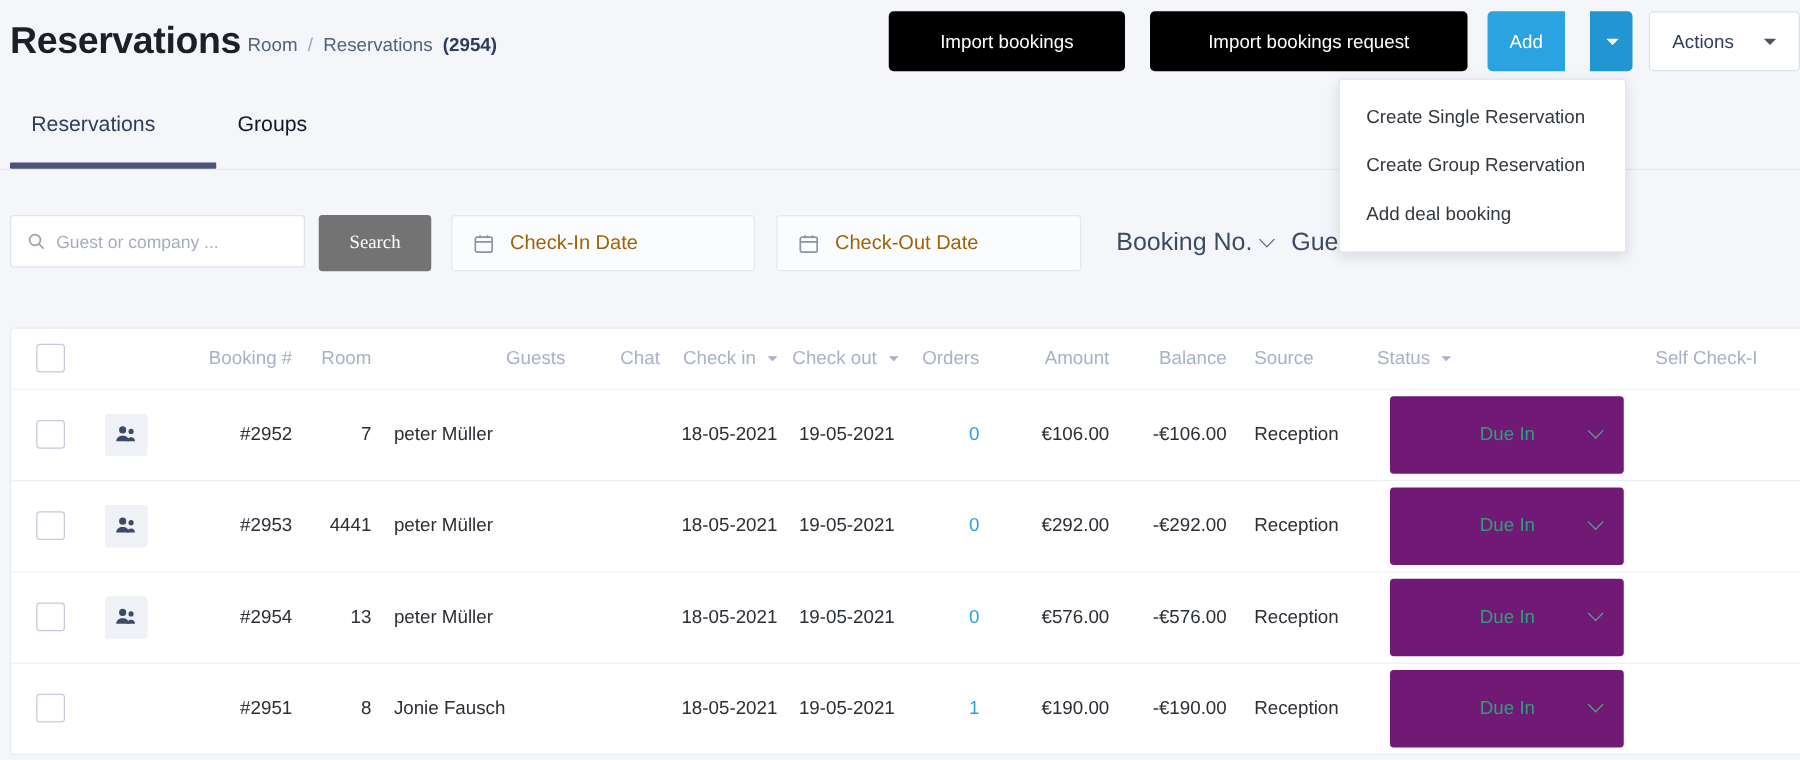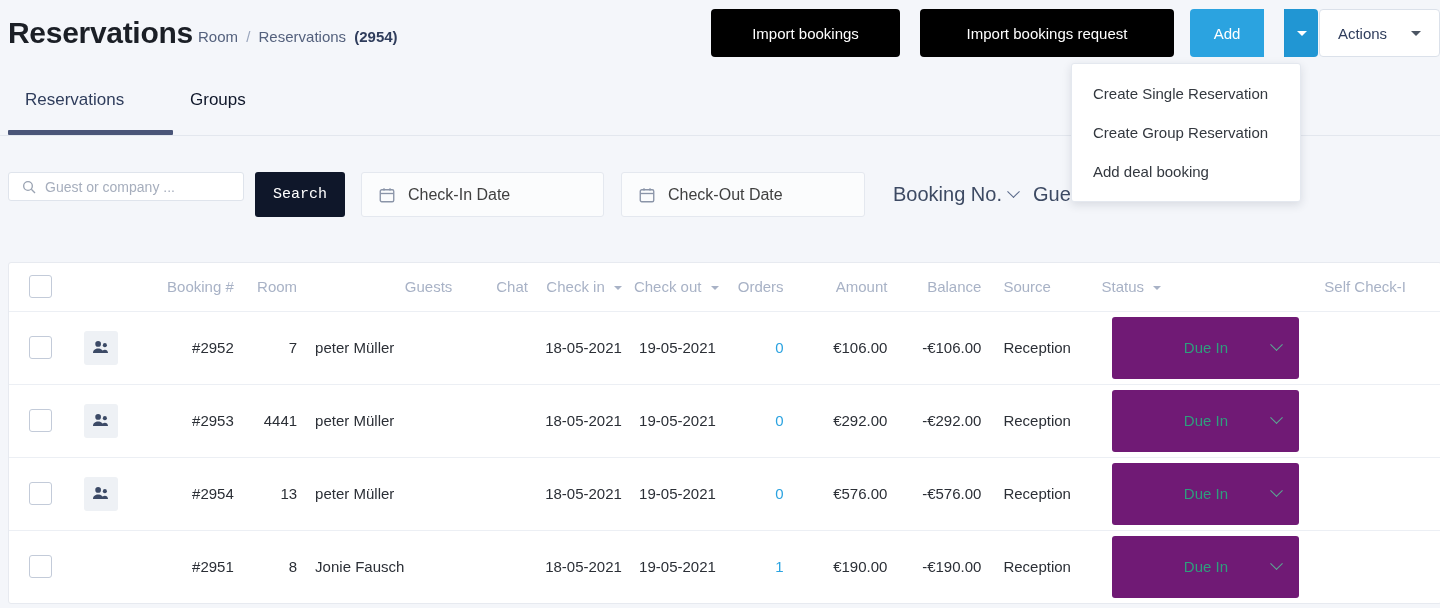--- a/index.html
+++ b/index.html
@@ -33,21 +33,21 @@
     position: absolute; top: 9px; height: 48px;
     border: none; border-radius: 4px;
     font-family: "Liberation Sans", sans-serif;
     font-size: 15px; cursor: pointer;
     display: flex; align-items: center; justify-content: center;
   }
   .btn-blue { background: #000000; color: #ffffff; }
   .btn-import-bookings { left: 711px; width: 189px; }
   .btn-import-request { left: 920px; width: 254px; }
 
-  .add-group { position: absolute; left: 1190px; top: 9px; width: 128px; height: 48px; display: flex; gap: 20px; }
+  .add-group { position: absolute; left: 1190px; top: 9px; width: 116px; height: 48px; display: flex; gap: 20px; }
   .add-main {
     flex: 1; background: #2ba3e0; color: #fff; border: none;
     border-radius: 4px 0 0 4px; font-size: 15px; cursor: pointer;
     font-family: "Liberation Sans", sans-serif;
   }
   .add-caret {
     width: 34px; background: #2196d3; border: none; border-left: 1px solid #1f92cf;
     border-radius: 0 4px 4px 0; cursor: pointer;
     display: flex; align-items: center; justify-content: center;
   }
@@ -88,40 +88,40 @@
   .tab-reservations { left: 25px; color: #2f3d5c; font-weight: 500; }
   .tab-groups { left: 190px; color: #0f172a; }
   .tab-underline {
     position: absolute; left: 8px; top: 130px; width: 165px; height: 5px;
     background: #4a5578; border-radius: 1px;
   }
 
   
   .filterbar { position: absolute; left: 0; top: 160px; width: 1440px; height: 66px; }
   .search-box {
-    position: absolute; left: 8px; top: 12px; width: 236px; height: 29px;
+    position: absolute; left: 8px; top: 12px; width: 236px; height: 42px;
     background: #ffffff; border: 1px solid #dfe4ec; border-radius: 3px;
     display: flex; align-items: center; padding: 0 12px;
   }
   .search-icon { width: 16px; height: 16px; flex: 0 0 16px; margin-right: 8px; }
   .search-input {
     border: none; outline: none; font-size: 14px; color: #33383f;
     font-family: "Liberation Sans", sans-serif; width: 100%; background: transparent;
   }
   .search-input::placeholder { color: #a6aebd; }
   .btn-search {
     position: absolute; left: 255px; top: 12px; width: 90px; height: 45px;
-    background: #0f172a; color: #fff; border: none; border-radius: 3px;
-    font-size: 15px; cursor: pointer; font-family: Liberation Mono, monospace;
+    background: #737373; color: #fff; border: none; border-radius: 3px;
+    font-size: 15px; cursor: pointer; font-family: Liberation Serif, serif;
   }
   .date-field {
     position: absolute; top: 12px; height: 45px;
     background: #fbfcfd; border: 1px solid #e4e8ef; border-radius: 3px;
     display: flex; align-items: center; padding: 0 16px; gap: 12px;
-    font-size: 16px; color: #404040; cursor: pointer;
+    font-size: 16px; color: #a16207; cursor: pointer;
   }
   .date-checkin { left: 361px; width: 243px; }
   .date-checkout { left: 621px; width: 244px; }
   .cal-icon { width: 18px; height: 18px; flex: 0 0 18px; }
 
   .select-filter {
     position: absolute; top: 12px; height: 45px; display: flex; align-items: center;
     gap: 7px; font-size: 20px; color: #3d4a63; cursor: pointer; white-space: nowrap;
   }
   .select-booking-no { left: 893px; }

